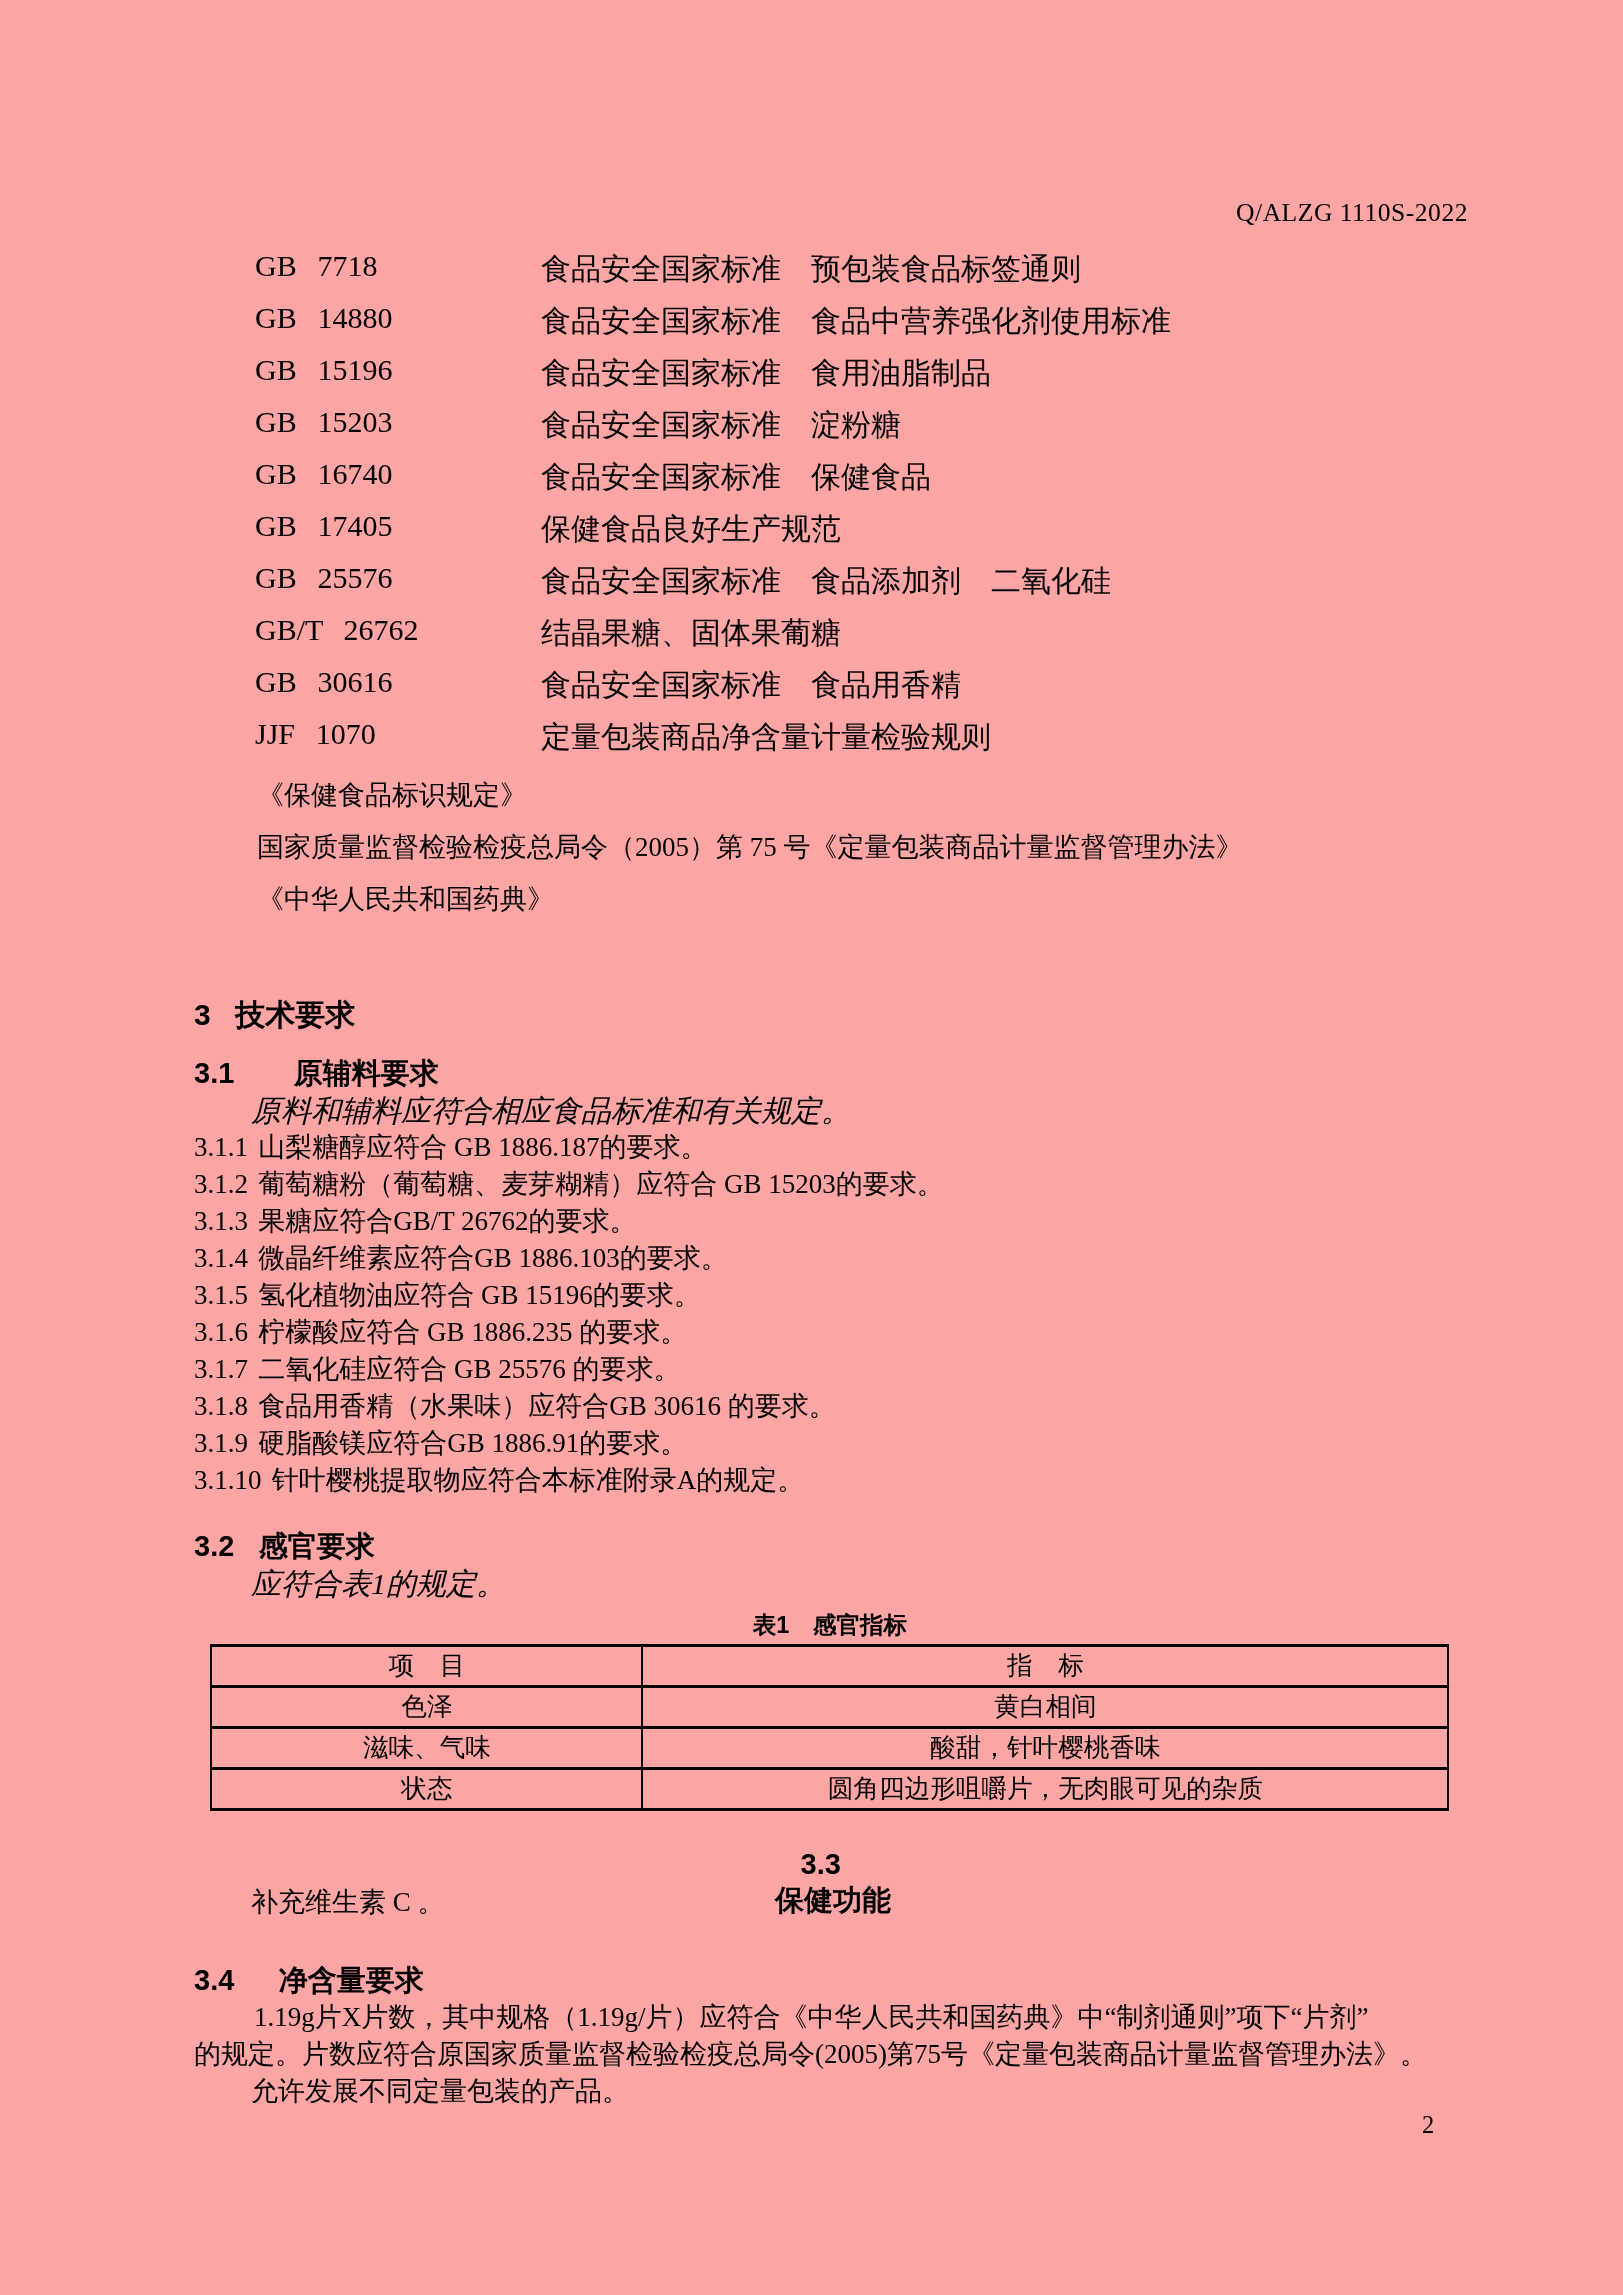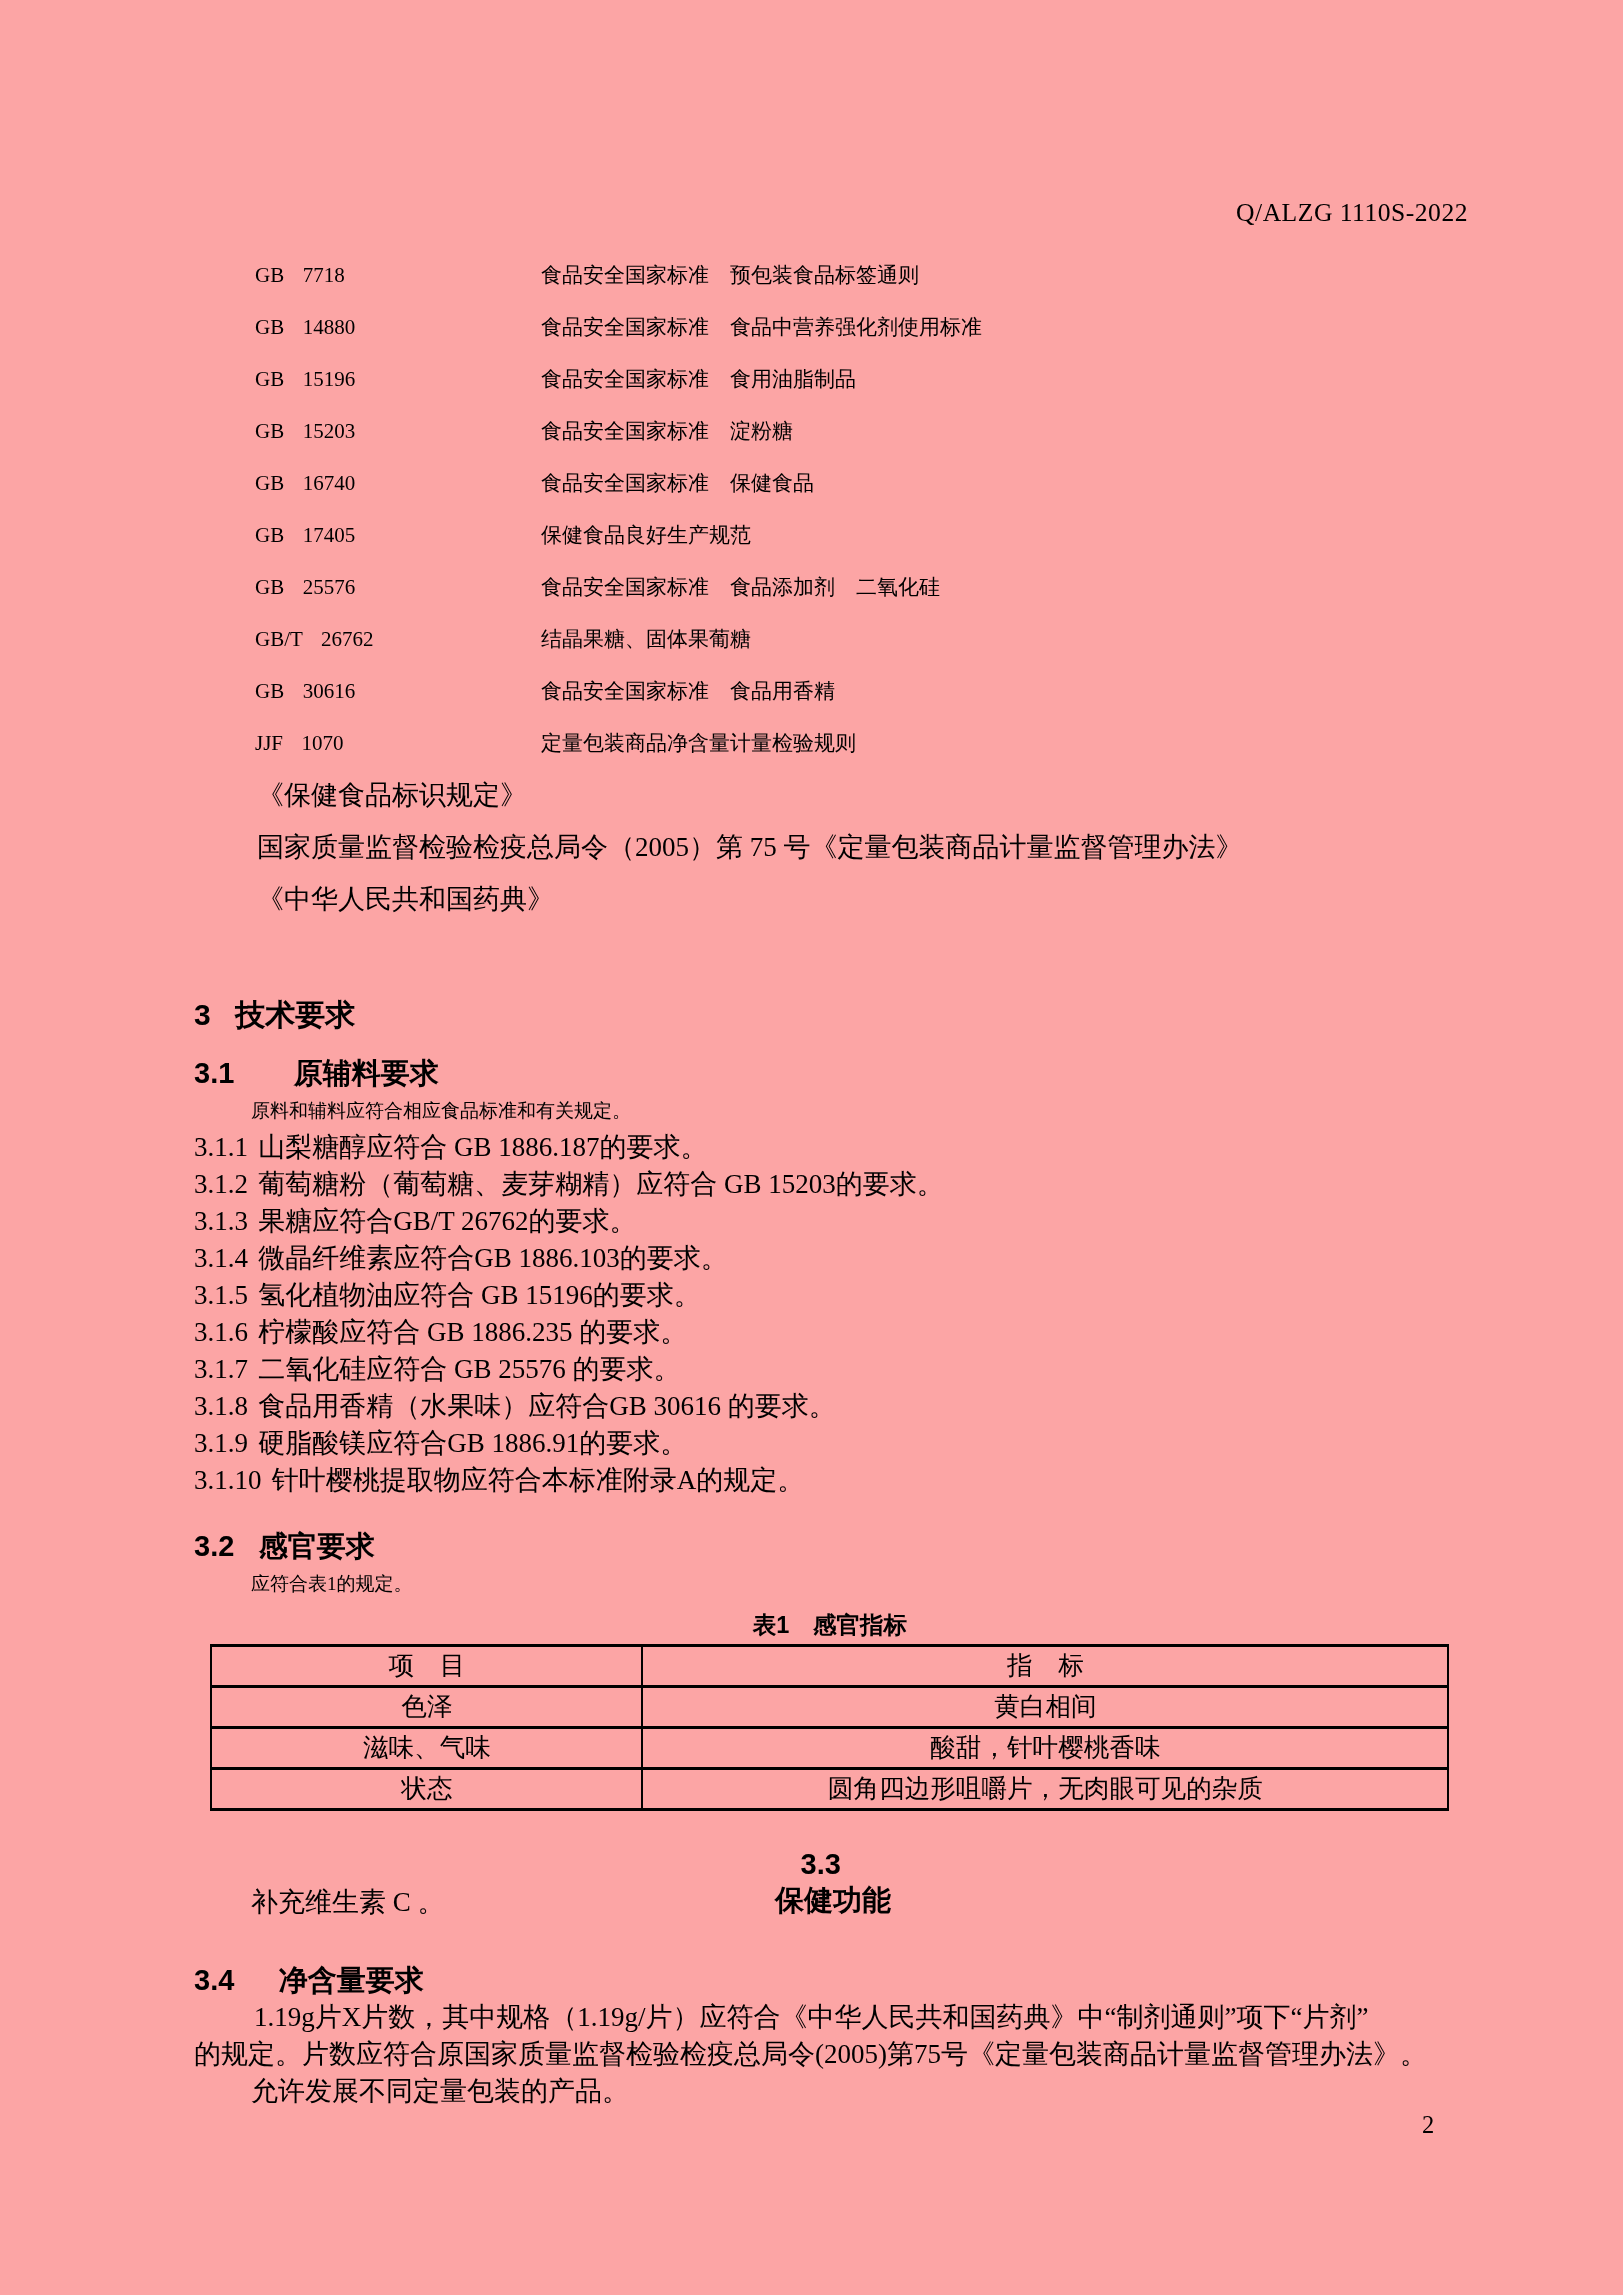--- a/index.html
+++ b/index.html
@@ -23,22 +23,21 @@
   .content {
     position: absolute;
     top: 0;
     left: 194px;
     width: 1278px;
   }
   .ref-list { margin-top: 249px; }
   .ref-row {
     height: 52px;
     display: flex;
-    align-items: center;
-    font-size: 21px;
+    font-size: 30px;
     padding-left: 61px;
     white-space: nowrap;
   }
   .ref-code { flex: 0 0 286px; word-spacing: 13.3px; }
   .ref-title { flex: 1; }
   .ref-extra {
     height: 52px;
     display: flex;
     align-items: center;
     font-size: 27px;
@@ -55,23 +54,24 @@
   .h2-sec { margin-top: 72px; height: 36px; font-size: 30px; }
   .h3-sec { height: 36px; font-size: 29px; }
   .h31 { margin-top: 22.5px; gap: 35px; }
   .h32 { margin-top: 30px; }
   .h33 { margin-top: 37px; flex-direction: column; }
   .h34 { margin-top: 42px; gap: 20px; }
   .h-num { margin-right: 24.5px; }
   .intro {
     height: 37px;
     line-height: 37px;
-    font-size: 19px;
+    font-size: 30px;
     text-indent: 57px;
     white-space: nowrap;
+    font-style: italic;
   }
   .item-row {
     height: 37px;
     display: flex;
     align-items: center;
     font-size: 27px;
     white-space: nowrap;
   }
   .item-num { margin-right: 10.2px; }
   .tbl-caption {

